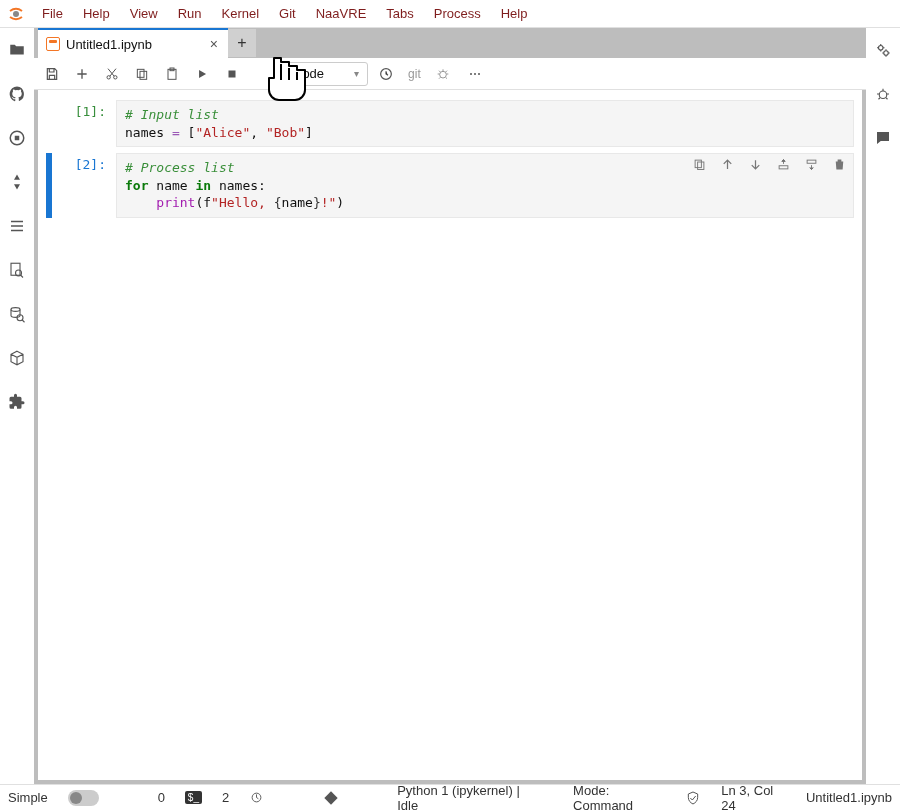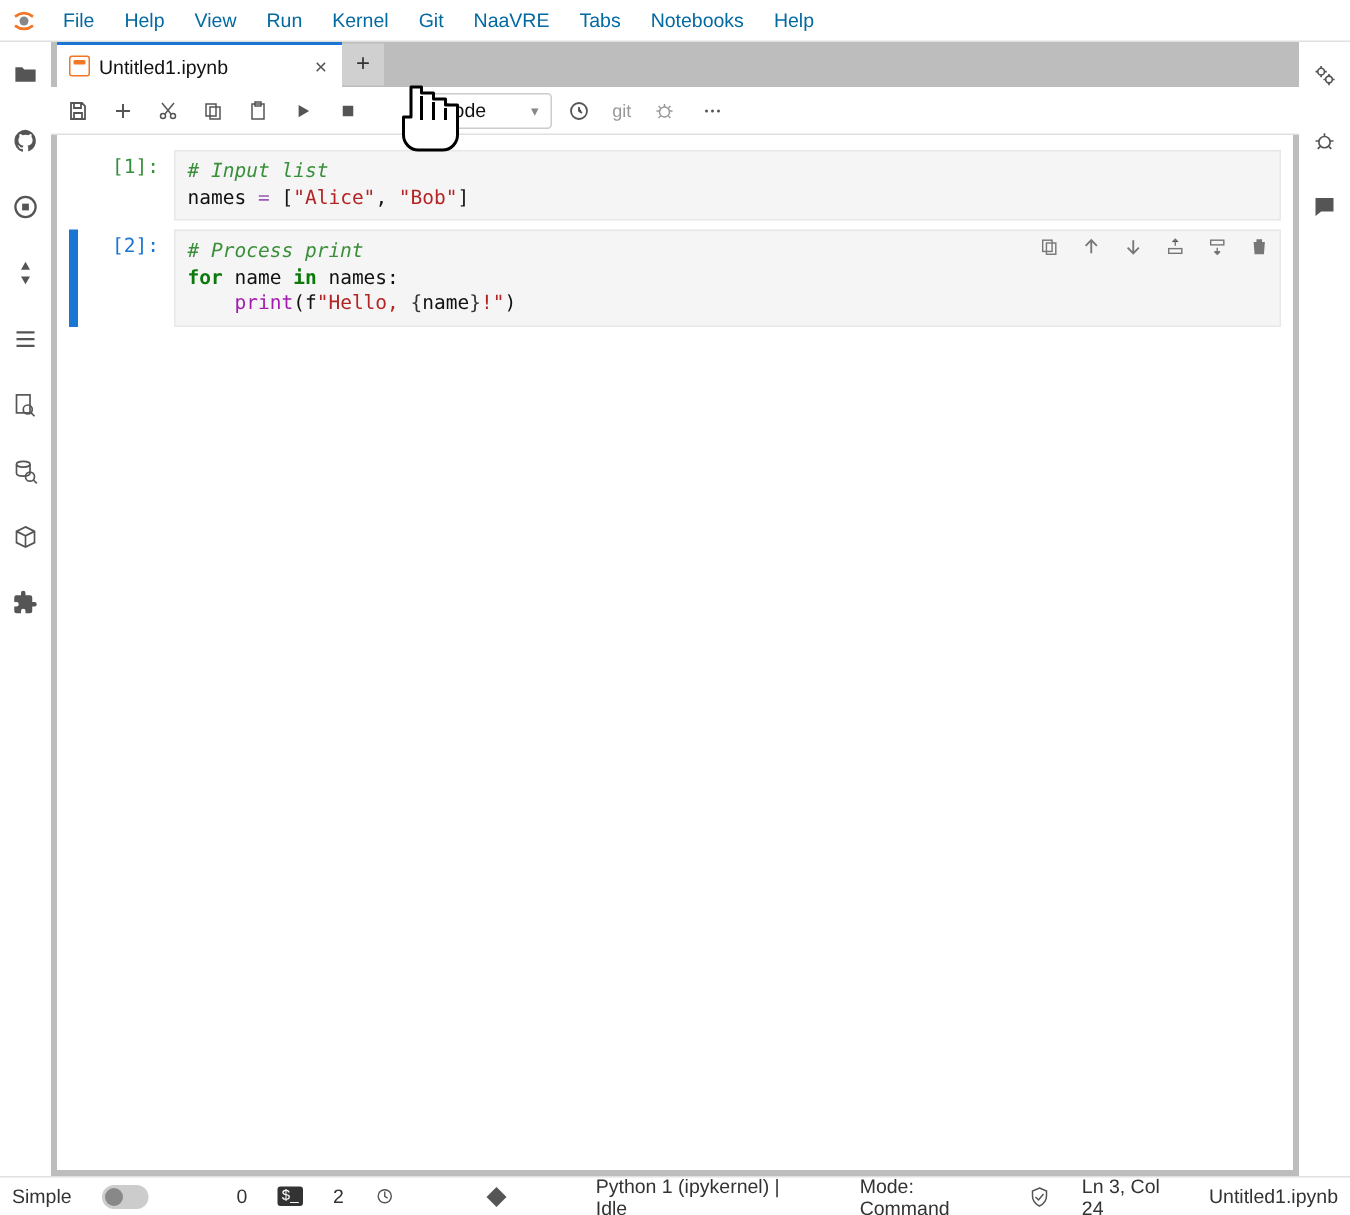--- a/index.html
+++ b/index.html
@@ -23,21 +23,21 @@
   border-bottom: 1px solid #e0e0e0;
 }
 .menubar .logo {
   width: 20px; height: 20px;
   margin: 0 6px 0 2px;
   display: flex; align-items: center; justify-content: center;
 }
 .menubar .menu-item {
   padding: 4px 10px;
   cursor: pointer;
-  color: #0369a1;
+  color: #7f1d1d;
 }
 
 .mainrow {
   flex: 1;
   display: flex;
   min-height: 0;
 }
 
 .leftbar, .rightbar {
   width: 34px;
@@ -275,21 +275,21 @@
       </svg>
   </div>
   <div class="menu-item">File</div>
   <div class="menu-item">Help</div>
   <div class="menu-item">View</div>
   <div class="menu-item">Run</div>
   <div class="menu-item">Kernel</div>
   <div class="menu-item">Git</div>
   <div class="menu-item">NaaVRE</div>
   <div class="menu-item">Tabs</div>
-  <div class="menu-item">Notebooks</div>
+  <div class="menu-item">Process</div>
   <div class="menu-item">Help</div>
 </div>
 
 <div class="mainrow">
 
   <div class="leftbar">
     <div class="side-icon">
       <svg viewBox="0 0 24 24" width="18" height="18">
           <path fill="#555" d="M3 5h6l2 2h10v11H3z"></path>
         </svg>
@@ -431,21 +431,21 @@
         <div class="body">
           <div class="codebox"><span class="c-comment"># Input list</span>
 names <span class="c-op">=</span> [<span class="c-str">"Alice"</span>, <span class="c-str">"Bob"</span>]</div>
         </div>
       </div>
 
       <div class="cell active">
         <div class="gutter"></div>
         <div class="prompt">[2]:</div>
         <div class="body">
-          <div class="codebox"><span class="c-comment"># Process print</span>
+          <div class="codebox"><span class="c-comment"># Process list</span>
 <span class="c-kw">for</span> name <span class="c-kw">in</span> names:
     <span class="c-fn">print</span>(<span class="c-name">f</span><span class="c-str">"Hello, </span><span class="c-brace">{</span>name<span class="c-brace">}</span><span class="c-str">!"</span>)</div>
         </div>
         <div class="cell-toolbar">
           <div class="ct-icon">
               <svg viewBox="0 0 24 24" width="15" height="15">
                 <rect x="5" y="5" width="10" height="12" fill="none" stroke="#777" stroke-width="1.5"></rect>
                 <rect x="9" y="8" width="10" height="12" fill="none" stroke="#777" stroke-width="1.5"></rect>
               </svg>
             </div>

